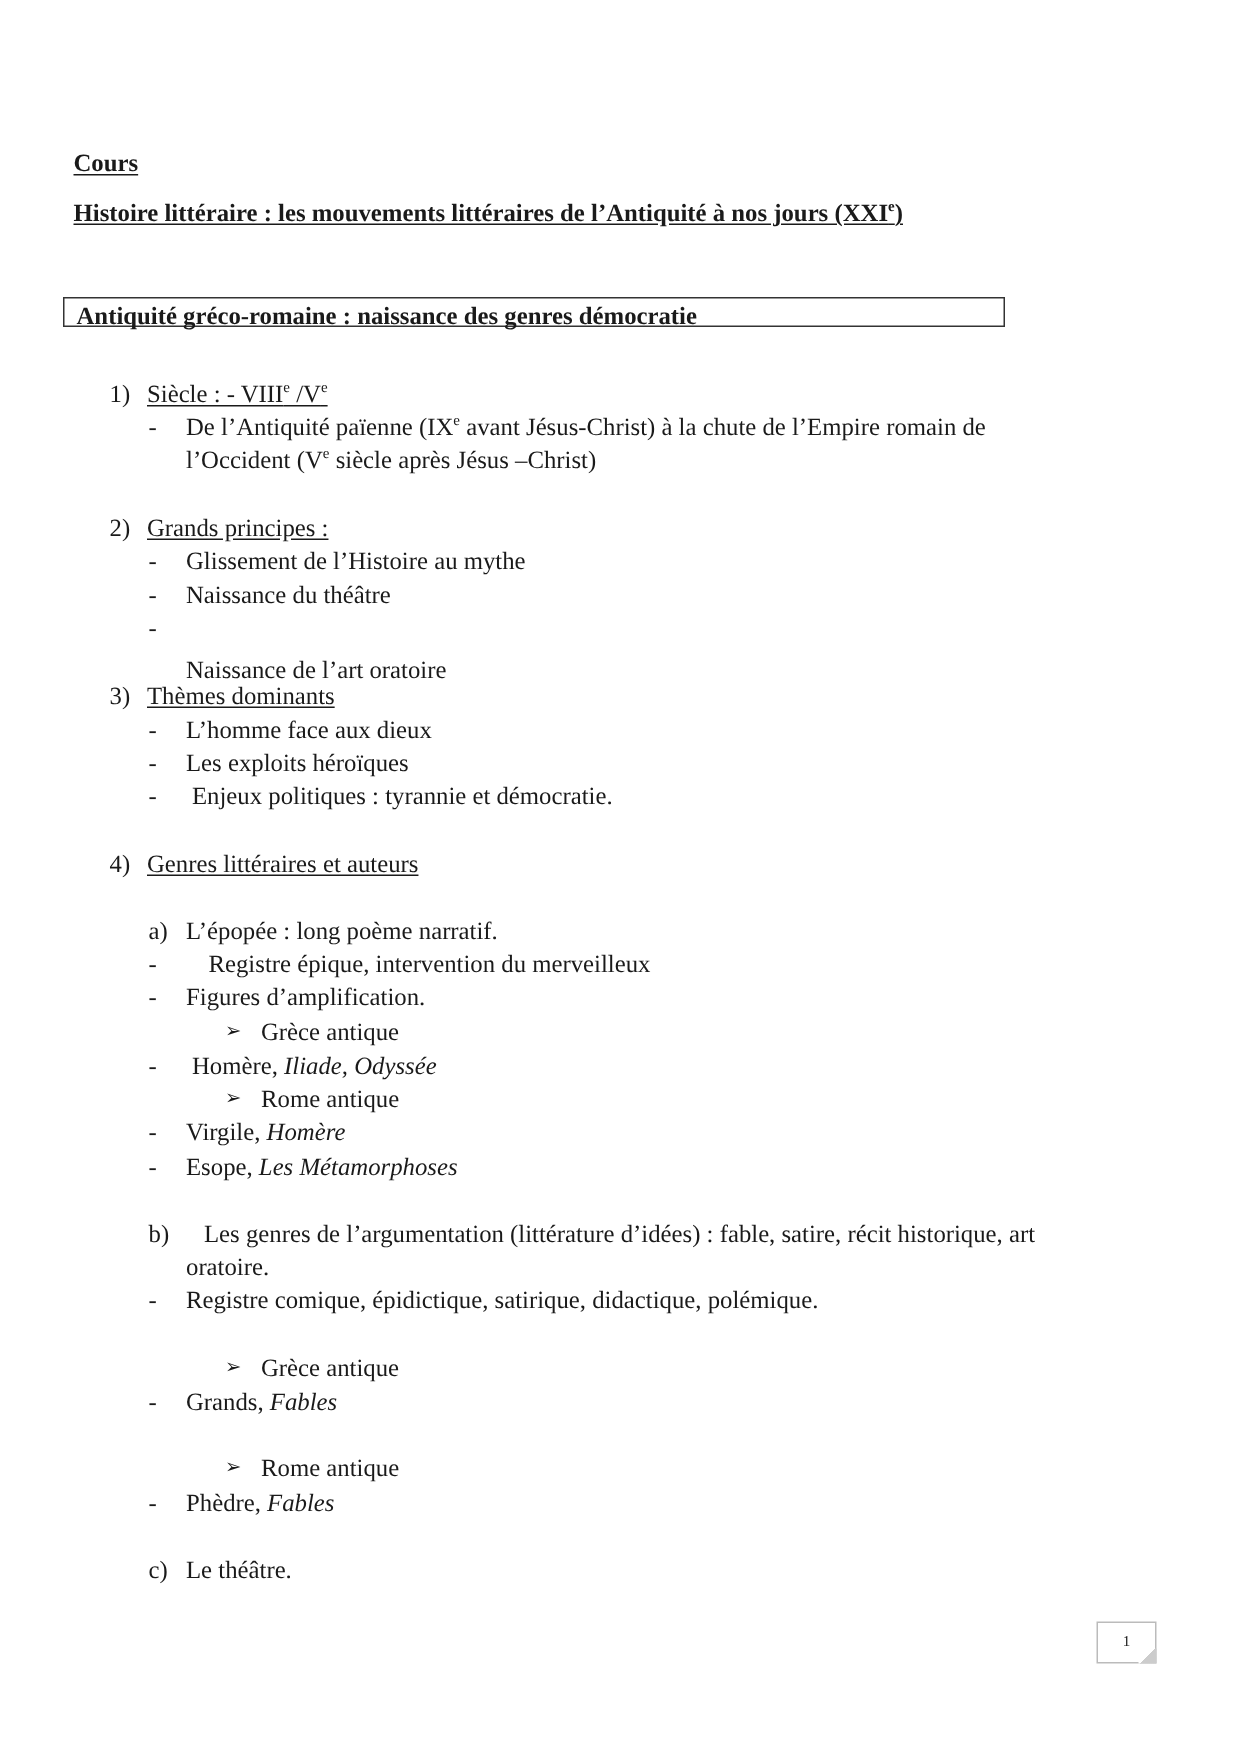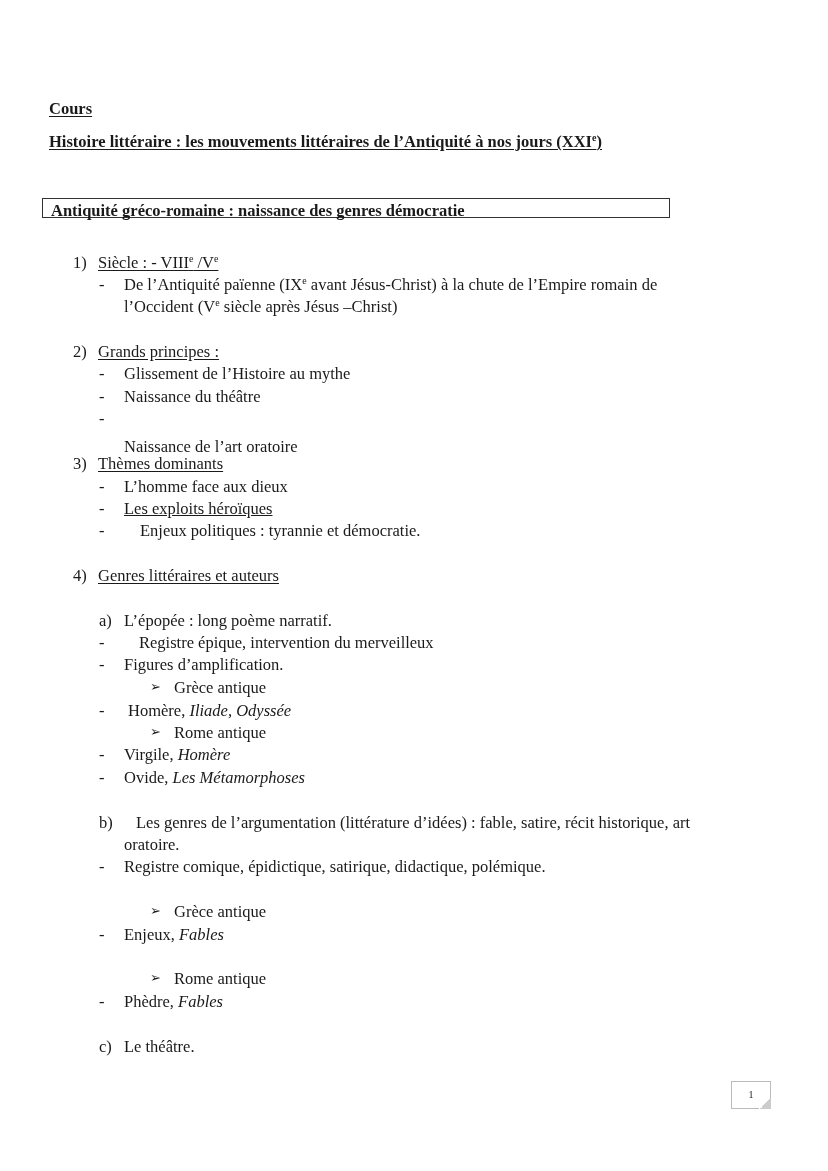--- a/index.html
+++ b/index.html
@@ -40,53 +40,53 @@
 <div class="abs" style="left:99px;top:389px;">-</div>
 <div class="abs" style="left:124px;top:389px;">Naissance du théâtre</div>
 <div class="abs" style="left:99px;top:411px;">-</div>
 <div class="abs" style="left:124px;top:411px;margin-top:28px;">Naissance de l’art oratoire</div>
 
 <div class="abs" style="left:73px;top:456px;">3)</div>
 <div class="abs u" style="left:98px;top:456px;">Thèmes dominants</div>
 <div class="abs" style="left:99px;top:479px;">-</div>
 <div class="abs" style="left:124px;top:479px;">L’homme face aux dieux</div>
 <div class="abs" style="left:99px;top:501px;">-</div>
-<div class="abs" style="left:124px;top:501px;text-decoration:underline;">Les exploits héroïques</div>
+<div class="abs" style="left:124px;top:501px;">Les exploits héroïques</div>
 <div class="abs" style="left:99px;top:523px;">-</div>
-<div class="abs" style="left:140px;top:523px;">Enjeux politiques : tyrannie et démocratie.</div>
+<div class="abs" style="left:128px;top:523px;">Enjeux politiques : tyrannie et démocratie.</div>
 
 <div class="abs" style="left:73px;top:568px;">4)</div>
 <div class="abs u" style="left:98px;top:568px;">Genres littéraires et auteurs</div>
 
 <div class="abs" style="left:99px;top:613px;">a)</div>
 <div class="abs" style="left:124px;top:613px;">L’épopée : long poème narratif.</div>
 <div class="abs" style="left:99px;top:635px;">-</div>
 <div class="abs" style="left:124px;top:635px;margin-left:15px;">Registre épique, intervention du merveilleux</div>
 <div class="abs" style="left:99px;top:657px;">-</div>
 <div class="abs" style="left:124px;top:657px;">Figures d’amplification.</div>
 <div class="abs" style="left:150px;top:680px;font-size:13px;">➢</div>
 <div class="abs" style="left:174px;top:680px;">Grèce antique</div>
 <div class="abs" style="left:99px;top:703px;">-</div>
 <div class="abs" style="left:128px;top:703px;"><span>Homère, </span><span class="i">Iliade, Odyssée</span></div>
 <div class="abs" style="left:150px;top:725px;font-size:13px;">➢</div>
 <div class="abs" style="left:174px;top:725px;">Rome antique</div>
 <div class="abs" style="left:99px;top:747px;">-</div>
 <div class="abs" style="left:124px;top:747px;"><span>Virgile, </span><span class="i">Homère</span></div>
 <div class="abs" style="left:99px;top:770px;">-</div>
-<div class="abs" style="left:124px;top:770px;"><span>Ovide, </span><span class="i">Les Métamorphoses</span></div>
+<div class="abs" style="left:124px;top:770px;"><span>Esope, </span><span class="i">Les Métamorphoses</span></div>
 
 <div class="abs" style="left:99px;top:815px;">b)</div>
 <div class="abs" style="left:124px;top:815px;margin-left:12px;">Les genres de l’argumentation (littérature d’idées) : fable, satire, récit historique, art</div>
 <div class="abs" style="left:124px;top:837px;">oratoire.</div>
 <div class="abs" style="left:99px;top:859px;">-</div>
 <div class="abs" style="left:124px;top:859px;">Registre comique, épidictique, satirique, didactique, polémique.</div>
 <div class="abs" style="left:150px;top:904px;font-size:13px;">➢</div>
 <div class="abs" style="left:174px;top:904px;">Grèce antique</div>
 <div class="abs" style="left:99px;top:927px;">-</div>
-<div class="abs" style="left:124px;top:927px;"><span>Enjeux, </span><span class="i">Fables</span></div>
+<div class="abs" style="left:124px;top:927px;"><span>Grands, </span><span class="i">Fables</span></div>
 <div class="abs" style="left:150px;top:971px;font-size:13px;">➢</div>
 <div class="abs" style="left:174px;top:971px;">Rome antique</div>
 <div class="abs" style="left:99px;top:994px;">-</div>
 <div class="abs" style="left:124px;top:994px;"><span>Phèdre, </span><span class="i">Fables</span></div>
 
 <div class="abs" style="left:99px;top:1039px;">c)</div>
 <div class="abs" style="left:124px;top:1039px;">Le théâtre.</div>
 
 <div class="page-num">
   <span>1</span>

